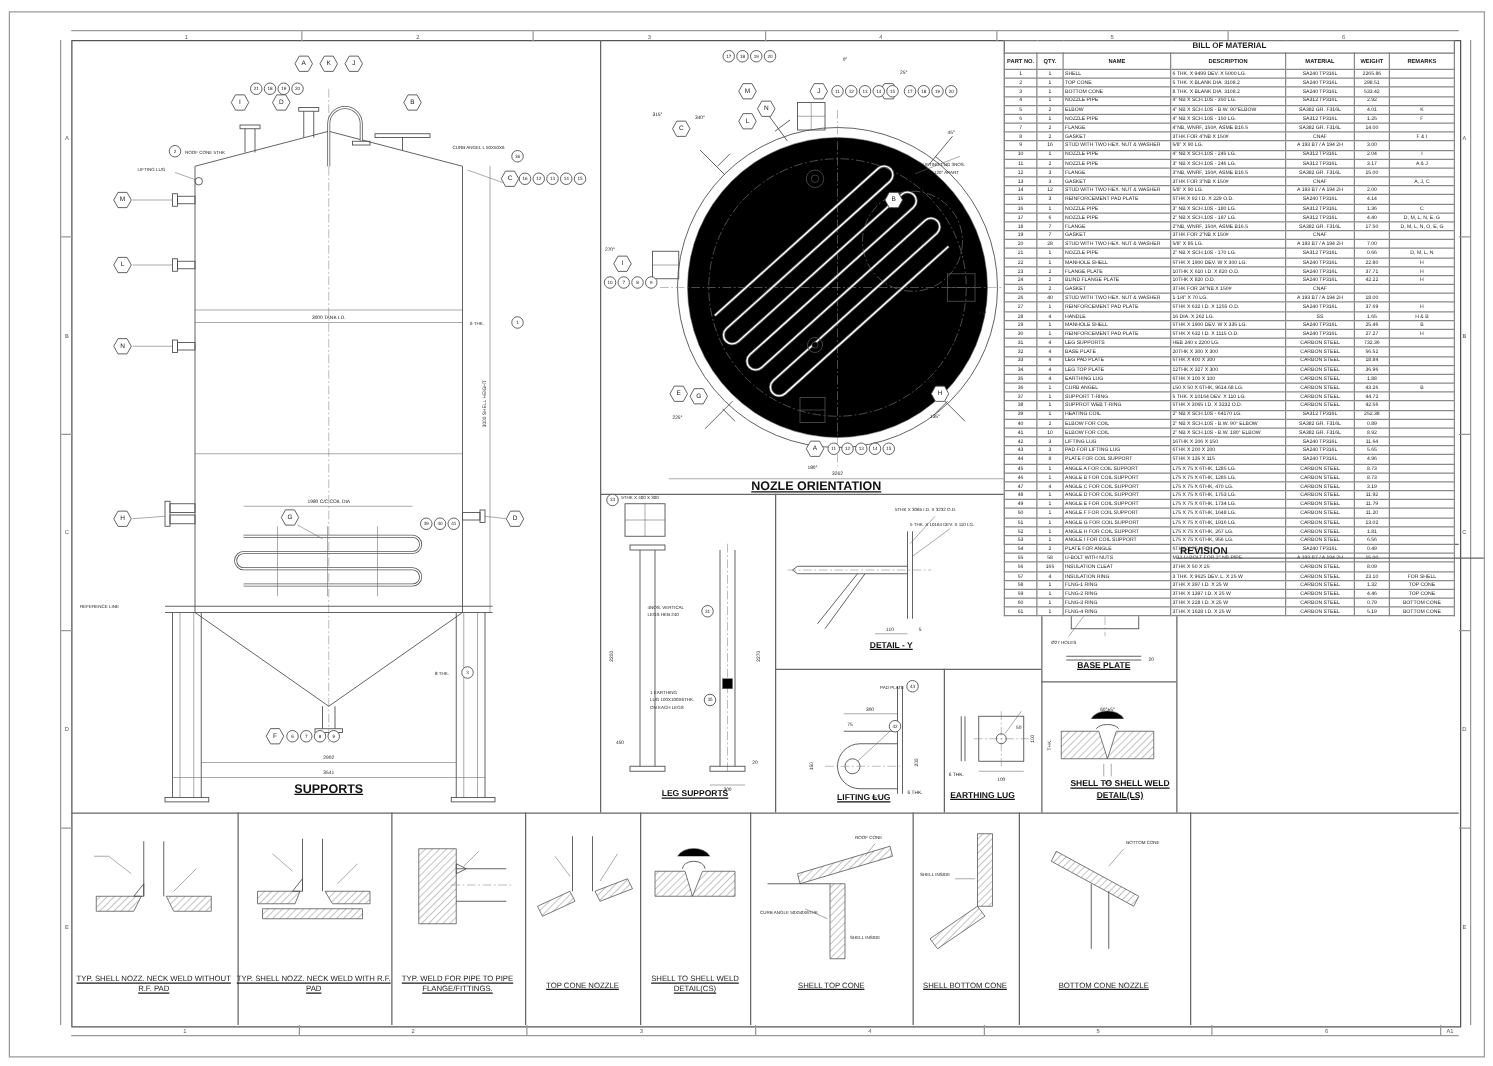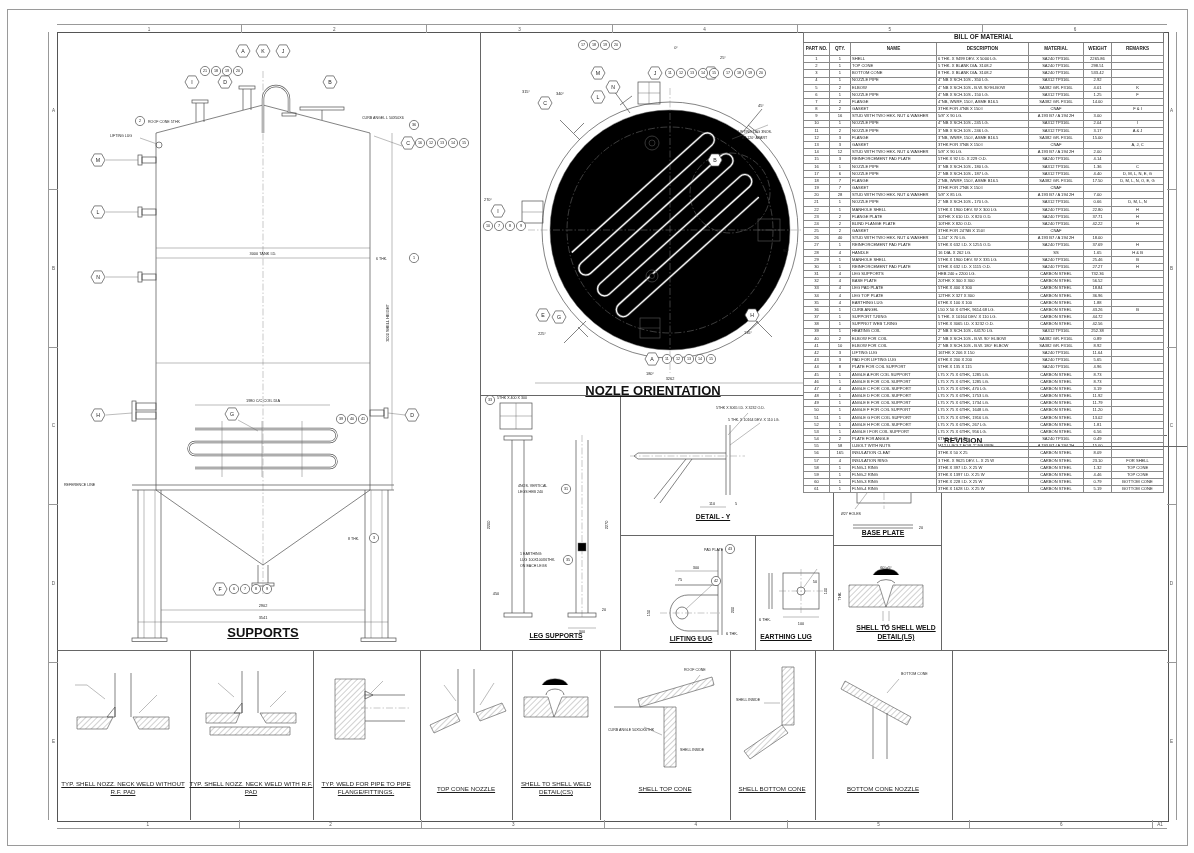--- a/index.html
+++ b/index.html
@@ -21,21 +21,21 @@
   .bom{border-collapse:collapse;table-layout:fixed;width:360px;background:#fff;}
   .bom td,.bom th{border:.5px solid #8a8a8a;padding:0 1px;height:6.18px;line-height:1.05;font-size:4.1px;overflow:hidden;white-space:nowrap;font-weight:normal;}
   .bom .ttl{font-size:6.4px;font-weight:bold;text-align:center;height:9px;border:.5px solid #777;}
   .bom .hdr th{font-size:4.6px;font-weight:bold;text-align:center;height:12px;white-space:normal;line-height:1;}
   .bom td.c0,.bom td.c1,.bom td.c4,.bom td.c5,.bom td.c6{text-align:center;}
   .bom td.c2,.bom td.c3{text-align:left;}
   
   .rev-title{font-size:8px;font-weight:bold;padding:1px 3px;}
   
   .vtitle{position:absolute;text-align:center;text-decoration:underline;color:#111;transform:translateX(-50%);line-height:1.3;}
-  .t-lg{font-size:13px;font-weight:bold;}
+  .t-lg{font-size:10px;font-weight:bold;}
   .t-md{font-size:6.8px;font-weight:bold;}
   
   svg{position:absolute;overflow:visible;}
   svg text{font-family:"Liberation Sans",sans-serif;fill:#1c1c1c;}
   .ln{stroke:#4d4d4d;stroke-width:.7;fill:none;}
   .thin{stroke-width:.45;stroke:#6a6a6a;}
   .cl{stroke-dasharray:7 2 1.5 2;stroke-width:.45;stroke:#888;}
   .tube{stroke:#5a5a5a;stroke-width:2.4;fill:none;}
   .tubein{stroke:#fff;stroke-width:1.1;fill:none;}
   .bal{fill:#fff;stroke:#4d4d4d;stroke-width:.7;}

